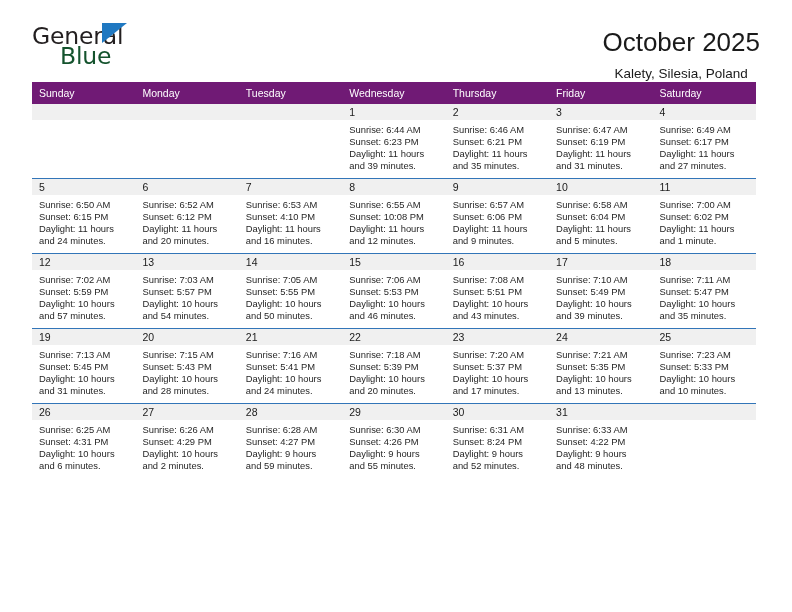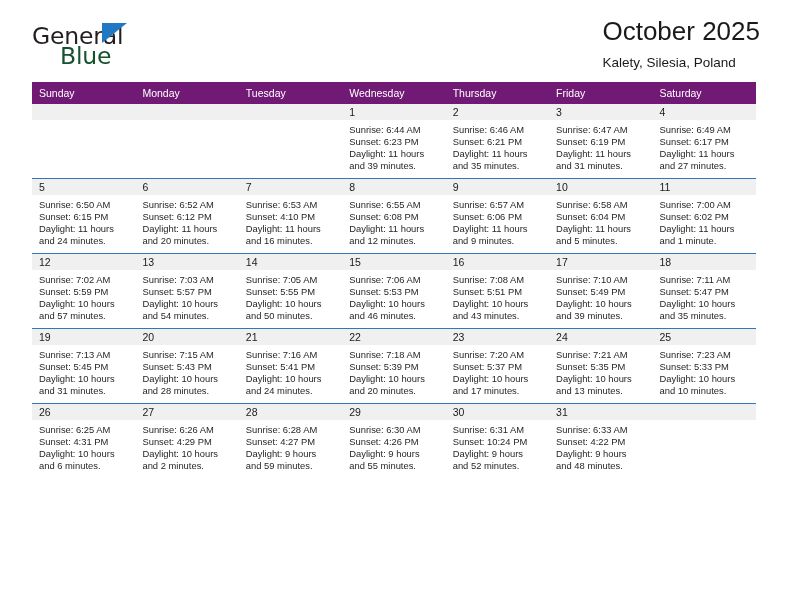--- a/index.html
+++ b/index.html
@@ -58,22 +58,22 @@
   .brand-blue {
     position: absolute;
     left: 28px;
     top: 20px;
     font-size: 23.5px;
     letter-spacing: -0.2px;
     color: #14532d;
     font-family: "DejaVu Sans", sans-serif;
   }
   .titleblock {
-    text-align: left;
-    margin-top: 17px;
+    text-align: center;
+    margin-top: 28px;
   }
   .month-title {
     font-size: 26px;
     color: #1a1a1a;
     line-height: 1.15;
     white-space: nowrap;
   }
   .location {
     font-size: 13.5px;
     color: #1a1a1a;
@@ -236,21 +236,21 @@
               <div>Sunrise: 6:53 AM</div>
               <div>Sunset: 4:10 PM</div>
               <div>Daylight: 11 hours</div>
               <div>and 16 minutes.</div>
             </div>
           </td>
           <td>
             <div class="daynum-band">8</div>
             <div class="cell-body">
               <div>Sunrise: 6:55 AM</div>
-              <div>Sunset: 6:08 PM</div>
+              <div>Sunset: 10:08 PM</div>
               <div>Daylight: 11 hours</div>
               <div>and 12 minutes.</div>
             </div>
           </td>
           <td>
             <div class="daynum-band">9</div>
             <div class="cell-body">
               <div>Sunrise: 6:57 AM</div>
               <div>Sunset: 6:06 PM</div>
               <div>Daylight: 11 hours</div>
@@ -440,21 +440,21 @@
               <div>Sunrise: 6:30 AM</div>
               <div>Sunset: 4:26 PM</div>
               <div>Daylight: 9 hours</div>
               <div>and 55 minutes.</div>
             </div>
           </td>
           <td>
             <div class="daynum-band">30</div>
             <div class="cell-body">
               <div>Sunrise: 6:31 AM</div>
-              <div>Sunset: 10:24 PM</div>
+              <div>Sunset: 8:24 PM</div>
               <div>Daylight: 9 hours</div>
               <div>and 52 minutes.</div>
             </div>
           </td>
           <td>
             <div class="daynum-band">31</div>
             <div class="cell-body">
               <div>Sunrise: 6:33 AM</div>
               <div>Sunset: 4:22 PM</div>
               <div>Daylight: 9 hours</div>

